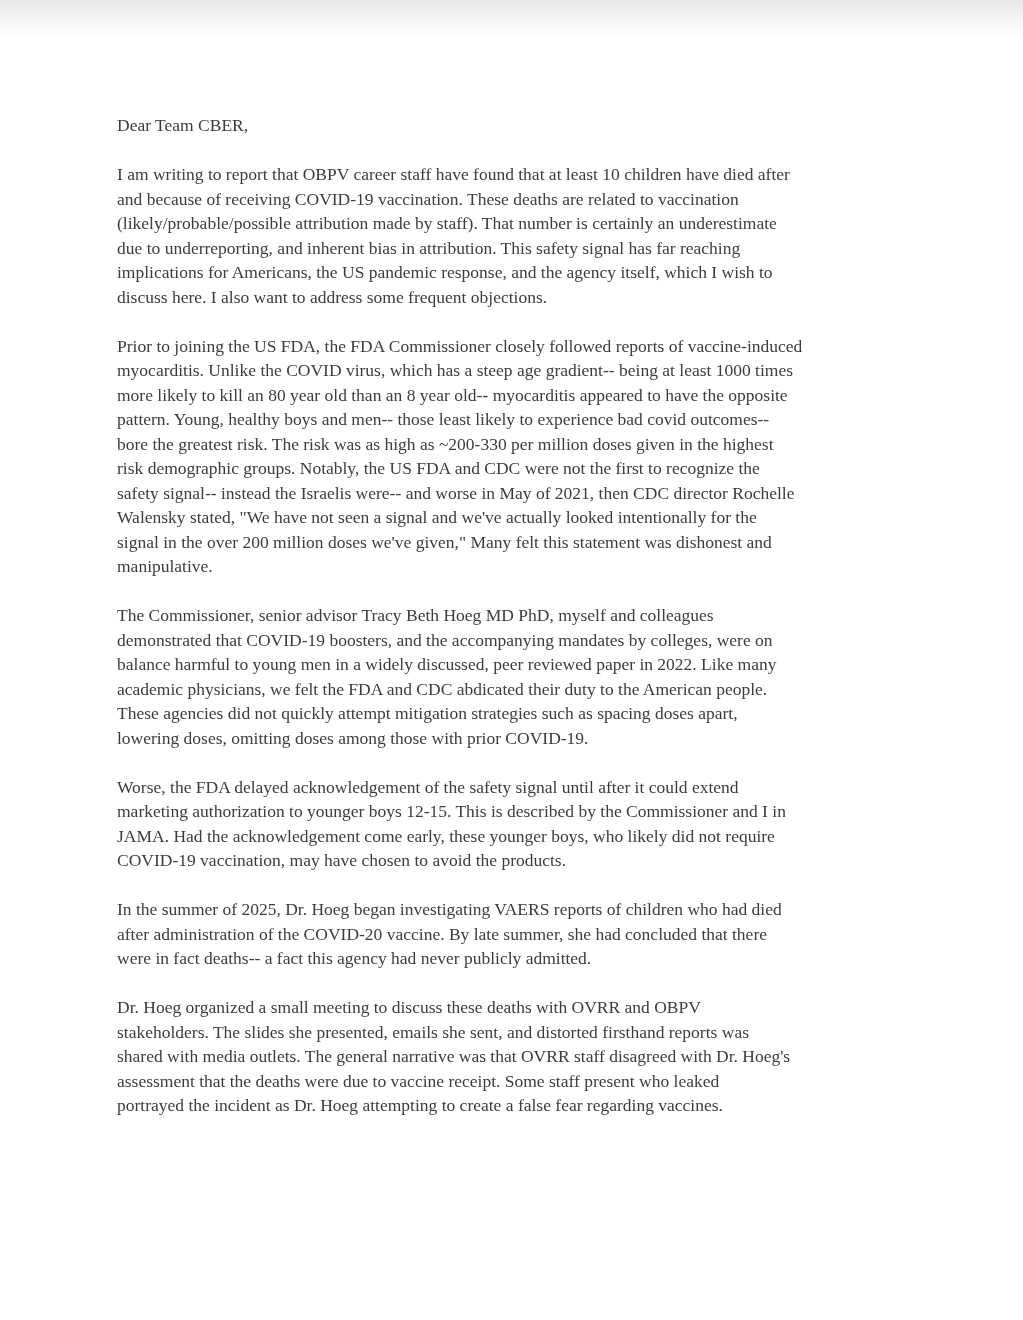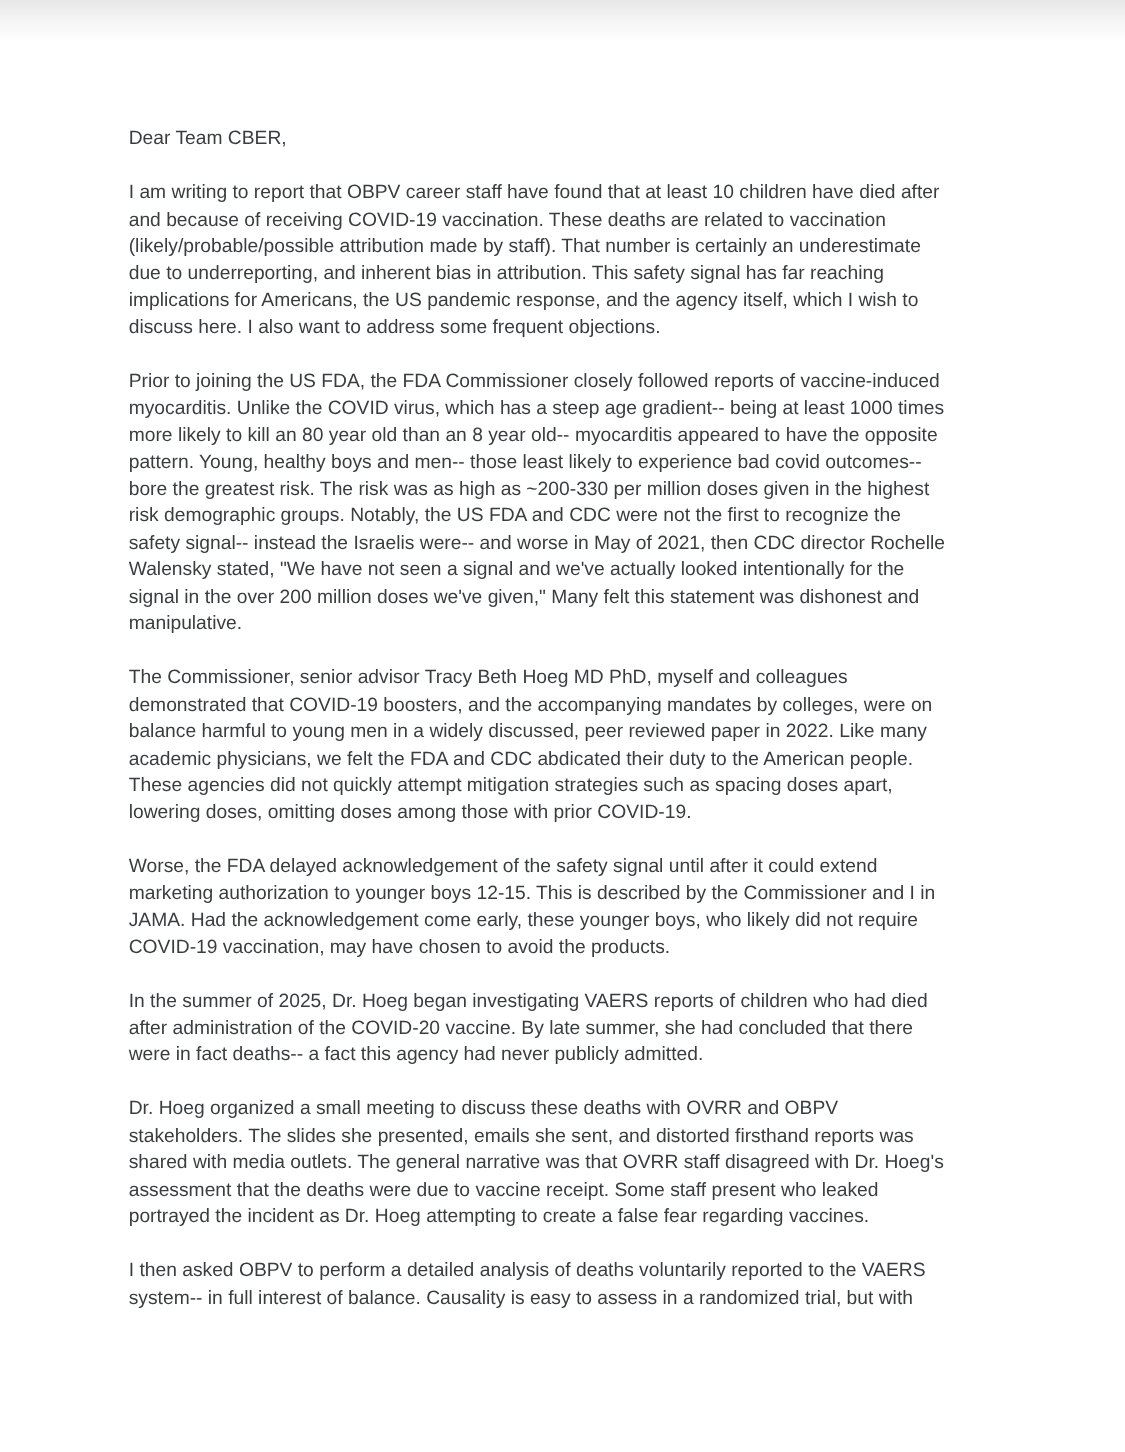--- a/index.html
+++ b/index.html
@@ -6,21 +6,21 @@
     margin: 0;
     padding: 0;
     background: #ffffff;
   }
   .page {
     position: relative;
     width: 1023px;
     height: 1320px;
     background: #ffffff;
     overflow: hidden;
-    font-family: Liberation Sans, sans-serif;
+    font-family: Liberation Serif, serif;
   }
   .top-shadow {
     position: absolute;
     top: 0;
     left: 0;
     width: 100%;
     height: 38px;
     background: linear-gradient(to bottom, #e7e7e7 0%, #f4f4f4 45%, #ffffff 100%);
     pointer-events: none;
   }
@@ -74,16 +74,14 @@
 JAMA. Had the acknowledgement come early, these younger boys, who likely did not require
 COVID-19 vaccination, may have chosen to avoid the products.</p>
       <p class="para">In the summer of 2025, Dr. Hoeg began investigating VAERS reports of children who had died
 after administration of the COVID-20 vaccine. By late summer, she had concluded that there
 were in fact deaths-- a fact this agency had never publicly admitted.</p>
       <p class="para">Dr. Hoeg organized a small meeting to discuss these deaths with OVRR and OBPV
 stakeholders. The slides she presented, emails she sent, and distorted firsthand reports was
 shared with media outlets. The general narrative was that OVRR staff disagreed with Dr. Hoeg's
 assessment that the deaths were due to vaccine receipt. Some staff present who leaked
 portrayed the incident as Dr. Hoeg attempting to create a false fear regarding vaccines.</p>
-      <p class="para">I then asked OBPV to perform a detailed analysis of deaths voluntarily reported to the VAERS
-system-- in full interest of balance. Causality is easy to assess in a randomized trial, but with</p>
     </div>
 </div>
 
 </body></html>

